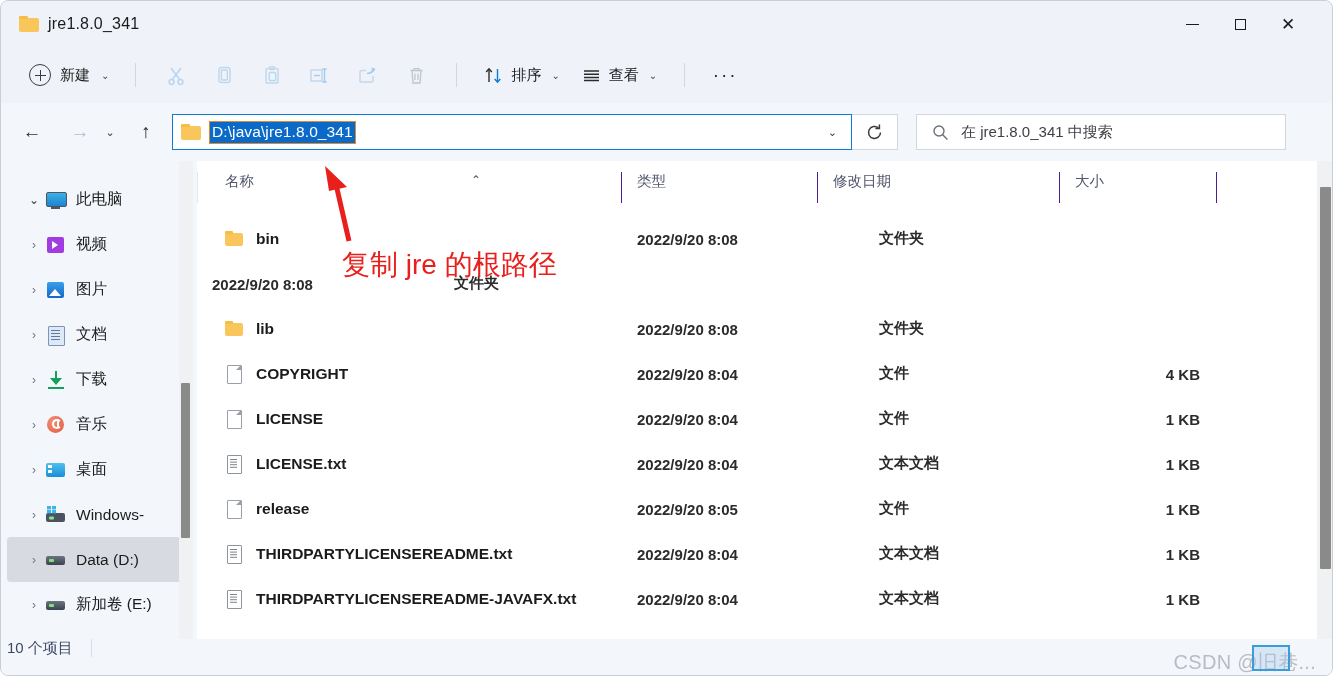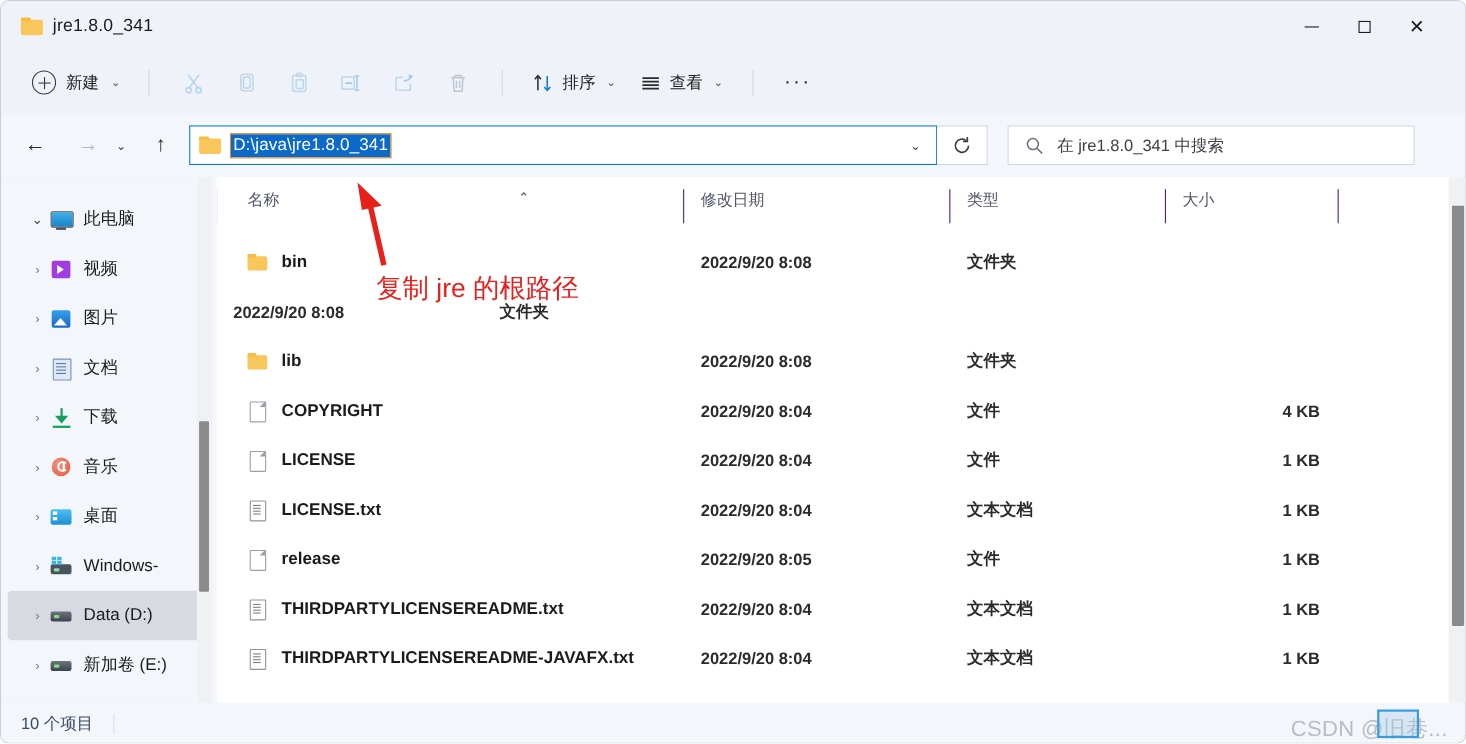--- a/index.html
+++ b/index.html
@@ -218,36 +218,36 @@
     background:#7d838d; box-shadow:0 2.6px 0 #7d838d,0 5.2px 0 #7d838d,0 7.8px 0 #7d838d; }
 
   
   .cs-track { position:absolute; right:0px; top:0; width:17px; height:478px; background:#f0f1f3; }
   .cs-thumb { position:absolute; left:3px; top:26px; width:11px; height:382px;
     background:#8a8a8a; border-radius:1px; }
 
   
   .statusbar {
     position:absolute; top:638px; left:0; width:1333px; height:38px;
-    background:#f3f6fb; display:flex; align-items:center; padding-left:18px;
+    background:#f3f6fb; display:flex; padding-left:6px;
   }
   .status-txt { font-size:15px; color:#3b4a63; }
   .status-div { width:1px; height:18px; background:#dadfe6; margin-left:18px; }
   .watermark {
     position:absolute; right:16px; top:648px; font-size:20px; color:#b9bcc2;
     letter-spacing:.3px;
   }
   .wm-box {
     position:absolute; right:42px; top:644px; width:38px; height:26px;
     border:2px solid #3a9ddb; background:rgba(160,200,235,.35);
   }
 
   
   .anno-text {
-    position:absolute; left:341px; top:245px; font-size:24px; color:#e8201c;
+    position:absolute; left:341px; top:245px; font-size:28px; color:#e8201c;
     font-family:"Liberation Sans", sans-serif; white-space:nowrap;
   }
   .anno-arrow { position:absolute; left:320px; top:165px; pointer-events:none; }
 </style>
 </head>
 <body>
 
 <div id="app">
 
   <div class="titlebar">
@@ -452,25 +452,25 @@
         <div class="sb-thumb" style="top:222px;height:155px;"></div>
       </div>
     </div>
 
     <div class="content">
       <div class="colhead">
         <div class="ch" style="width:425px;padding-left:27px;">
           <span>名称</span>
           <span class="sort-caret">⌃</span>
         </div>
+        <div class="ch" style="width:196px;padding-left:15px;">
+          <span>类型</span>
+        </div>
         <div class="ch" style="width:242px;padding-left:15px;">
           <span>修改日期</span>
-        </div>
-        <div class="ch" style="width:196px;padding-left:15px;">
-          <span>类型</span>
         </div>
         <div class="ch" style="width:157px;padding-left:15px;">
           <span>大小</span>
         </div>
       </div>
 
       <div id="rows">
           <div class="row">
             <div class="cell-name" style="width: 425px; padding-left: 27px;">
               <div class="fico folder"></div>

